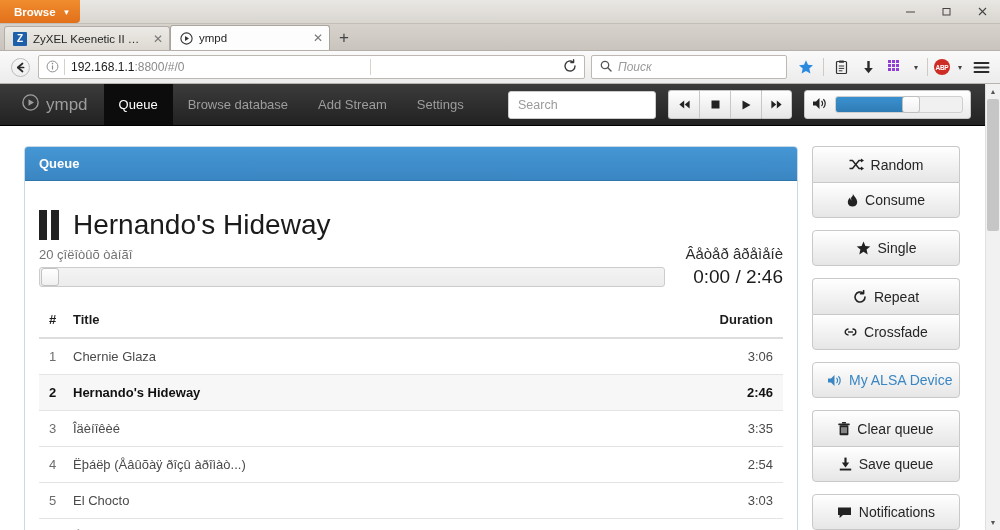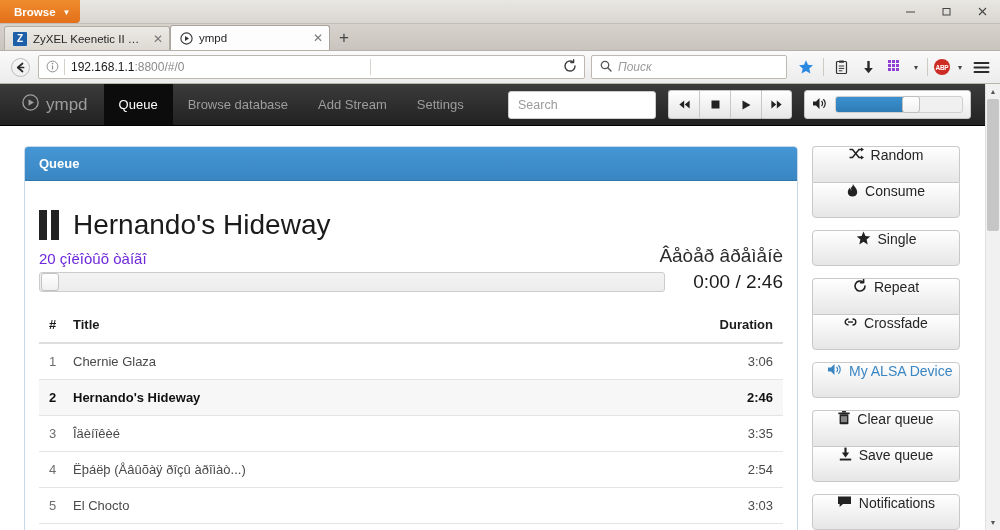--- a/index.html
+++ b/index.html
@@ -265,22 +265,22 @@
     display: flex; align-items: center; gap: 14px;
     padding: 14px 0 2px 0;
   }
   .pause-icon { display:flex; gap:4px; }
   .pause-icon i { display:block; width:8px; height:30px; background:#222; }
   .np-title { font-size: 28px; color: #1b1b1b; font-weight: 400; }
   .np-meta-row {
     display: flex; justify-content: space-between; align-items: flex-end;
     padding: 2px 0 4px 0;
   }
-  .np-sub { font-size: 15px; color: #6d28d9; }
-  .np-album { font-size: 19px; color: #2c2c2c; }
+  .np-sub { font-size: 13px; color: #737373; }
+  .np-album { font-size: 15px; color: #2c2c2c; }
   .progress-row { display:flex; align-items:center; gap: 28px; }
   .progress-track {
     flex: 1; height: 20px;
     background: linear-gradient(to bottom,#f3f3f3,#ececec);
     border: 1px solid #ccc; border-radius: 3px;
     position: relative;
   }
   .progress-knob {
     position:absolute; left: 1px; top: 0px;
     width: 18px; height: 18px;
@@ -310,21 +310,21 @@
     margin-left: 14px;
     width: 148px;
     display: flex; flex-direction: column;
   }
   .sbgroup { display:flex; flex-direction: column; margin-bottom: 12px; }
   .sbtn {
     height: 36px;
     background: linear-gradient(to bottom,#ffffff,#e6e6e6);
     border: 1px solid #c9c9c9;
     border-bottom: none;
-    display:flex; align-items:flex-start; justify-content:center; gap: 7px;
+    display:flex; align-items:center; justify-content:center; gap: 7px;
     font-size: 14px; color: #262626;
     white-space: nowrap;
   }
   .sbgroup .sbtn:first-child { border-top-left-radius:4px; border-top-right-radius:4px; }
   .sbgroup .sbtn:last-child { border-bottom: 1px solid #c9c9c9; border-bottom-left-radius:4px; border-bottom-right-radius:4px; }
   .sbtn.single-btn {
     border-bottom: 1px solid #c9c9c9;
     border-radius: 4px;
     margin-bottom: 12px;
   }

